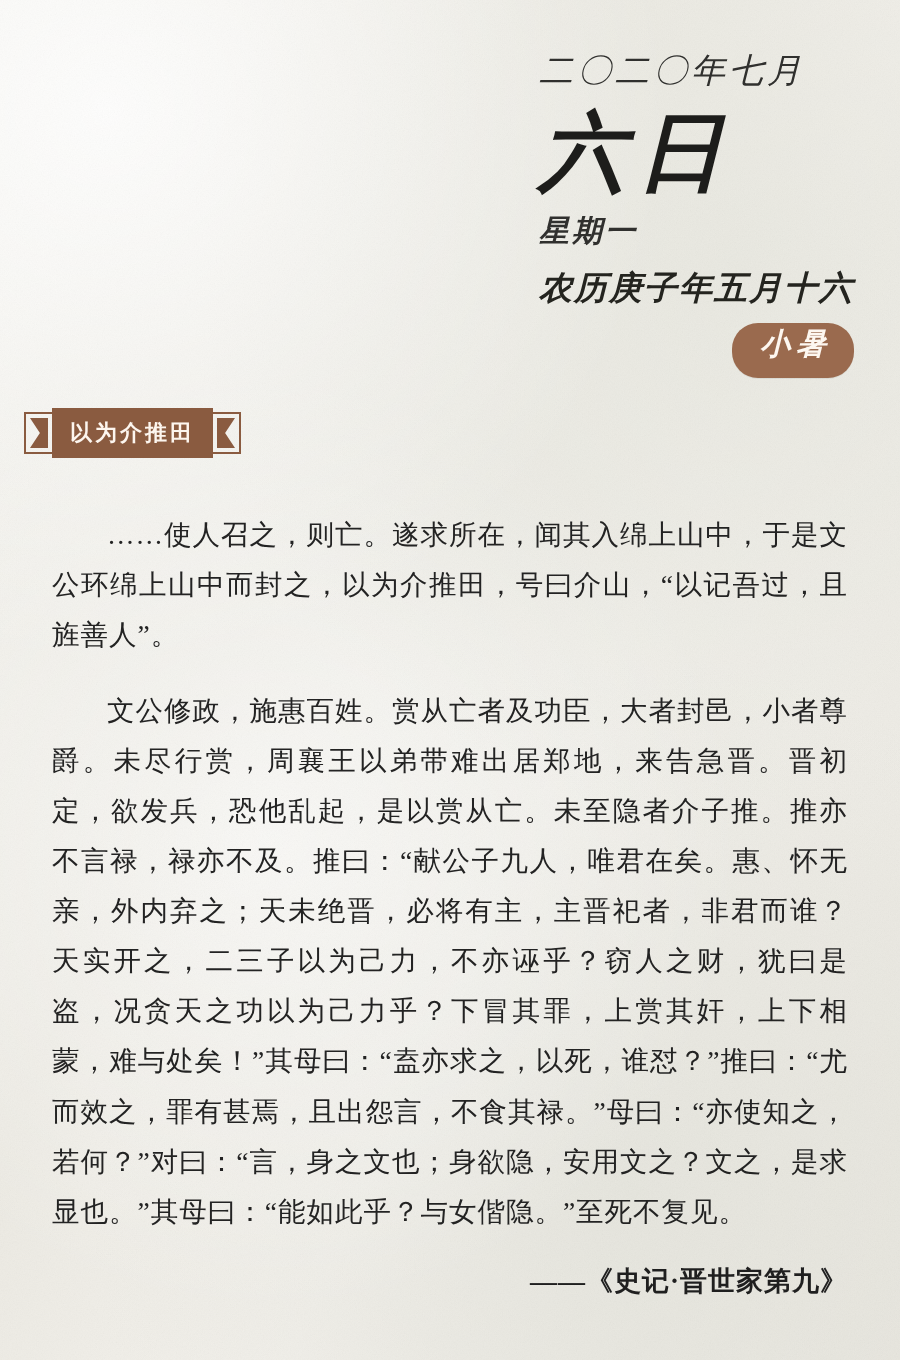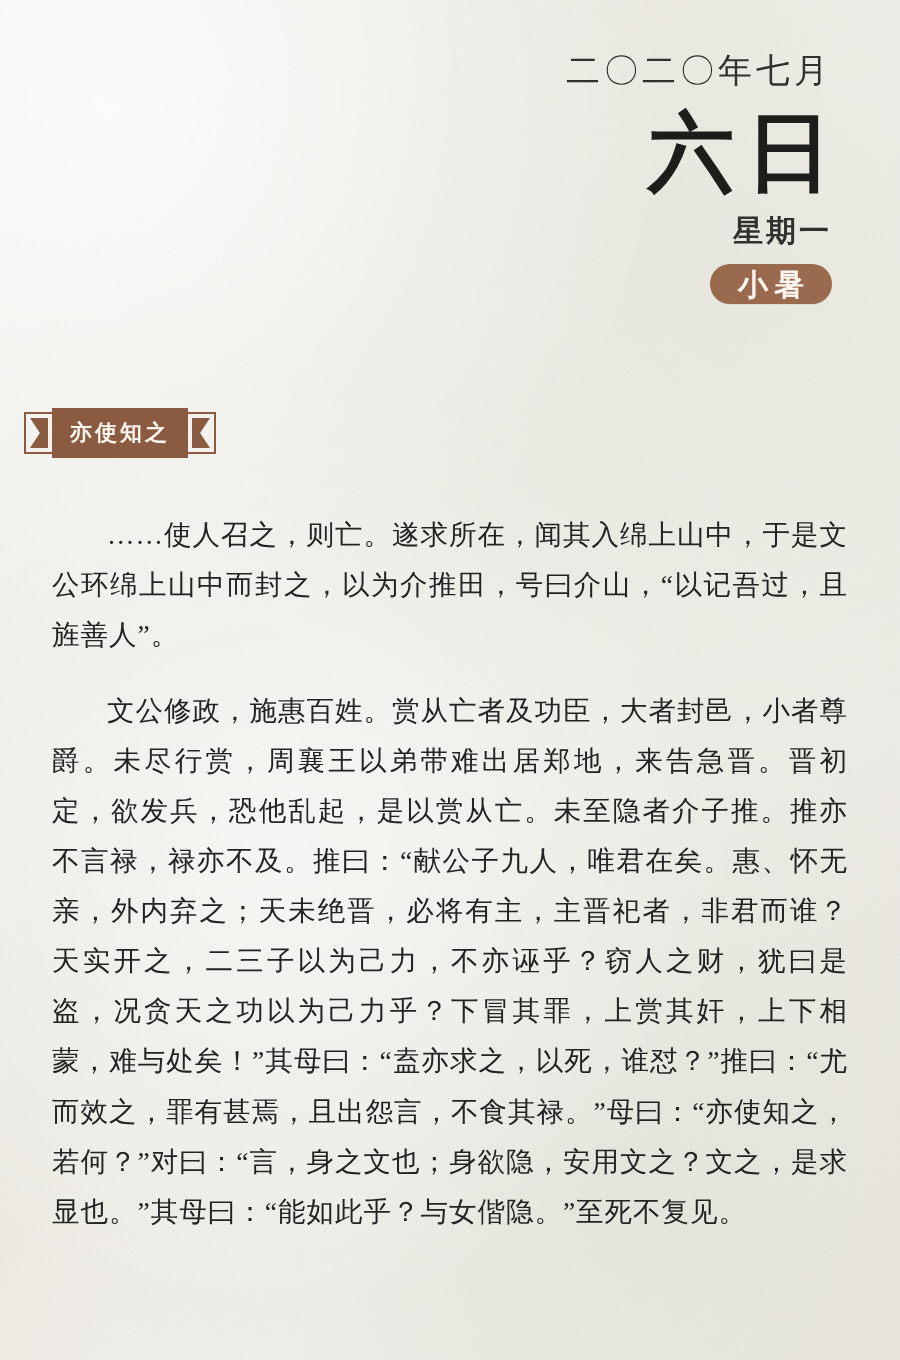--- a/index.html
+++ b/index.html
@@ -33,23 +33,23 @@
     inset: 0;
     opacity: 0.35;
     mix-blend-mode: multiply;
     pointer-events: none;
   }
 
   
   .header {
     position: absolute;
     top: 54px;
-    right: 68px;
-    text-align: right;
+    right: 46px;
     line-height: 1;
+    font-style: italic;
   }
   .header .year-month {
     font-size: 34px;
     letter-spacing: 4px;
     color: #30302e;
     font-weight: 400;
   }
   .header .day {
     font-size: 86px;
     font-weight: 700;
@@ -78,21 +78,21 @@
     justify-content: flex-end;
   }
   .solar-term {
     display: inline-flex;
     align-items: center;
     justify-content: center;
     gap: 4px;
     background: #9a6a4e;
     color: #fdf7f0;
     border-radius: 26px;
-    padding: 6px 22px 4px 22px;
+    padding: 6px 22px 19px 22px;
     font-size: 30px;
     font-weight: 700;
     letter-spacing: 6px;
     text-indent: 6px;
     box-shadow: 0 1px 0 rgba(0,0,0,0.06);
   }
 
   
   .badge-row {
     position: absolute;
@@ -181,30 +181,32 @@
         </feComponentTransfer>
       </filter>
     </defs>
     <rect width="900" height="1360" filter="url(#noiseFilter)" opacity="0.55"></rect>
   </svg>
 
   <div class="header">
     <div class="year-month">二〇二〇年七月</div>
     <div class="day">六日</div>
     <div class="weekday">星期一</div>
+    <div class="lunar">农历庚子年五月十六</div>
     <div class="solar-term-wrap">
       <span class="solar-term">小暑</span>
     </div>
   </div>
 
   <div class="badge-row">
     <span class="badge">
       <span class="badge-frame"></span>
-      <span class="badge-inner">亦使知之</span>
+      <span class="badge-inner">以为介推田</span>
     </span>
   </div>
 
   <div class="content">
     <p class="para">……使人召之，则亡。遂求所在，闻其入绵上山中，于是文公环绵上山中而封之，以为介推田，号曰介山，“以记吾过，且旌善人”。</p>
     <p class="para">文公修政，施惠百姓。赏从亡者及功臣，大者封邑，小者尊爵。未尽行赏，周襄王以弟带难出居郑地，来告急晋。晋初定，欲发兵，恐他乱起，是以赏从亡。未至隐者介子推。推亦不言禄，禄亦不及。推曰：“献公子九人，唯君在矣。惠、怀无亲，外内弃之；天未绝晋，必将有主，主晋祀者，非君而谁？天实开之，二三子以为己力，不亦诬乎？窃人之财，犹曰是盗，况贪天之功以为己力乎？下冒其罪，上赏其奸，上下相蒙，难与处矣！”其母曰：“盍亦求之，以死，谁怼？”推曰：“尤而效之，罪有甚焉，且出怨言，不食其禄。”母曰：“亦使知之，若何？”对曰：“言，身之文也；身欲隐，安用文之？文之，是求显也。”其母曰：“能如此乎？与女偕隐。”至死不复见。</p>
+    <div class="source">——《史记·晋世家第九》</div>
   </div>
 
 </div>
 
 </body></html>

